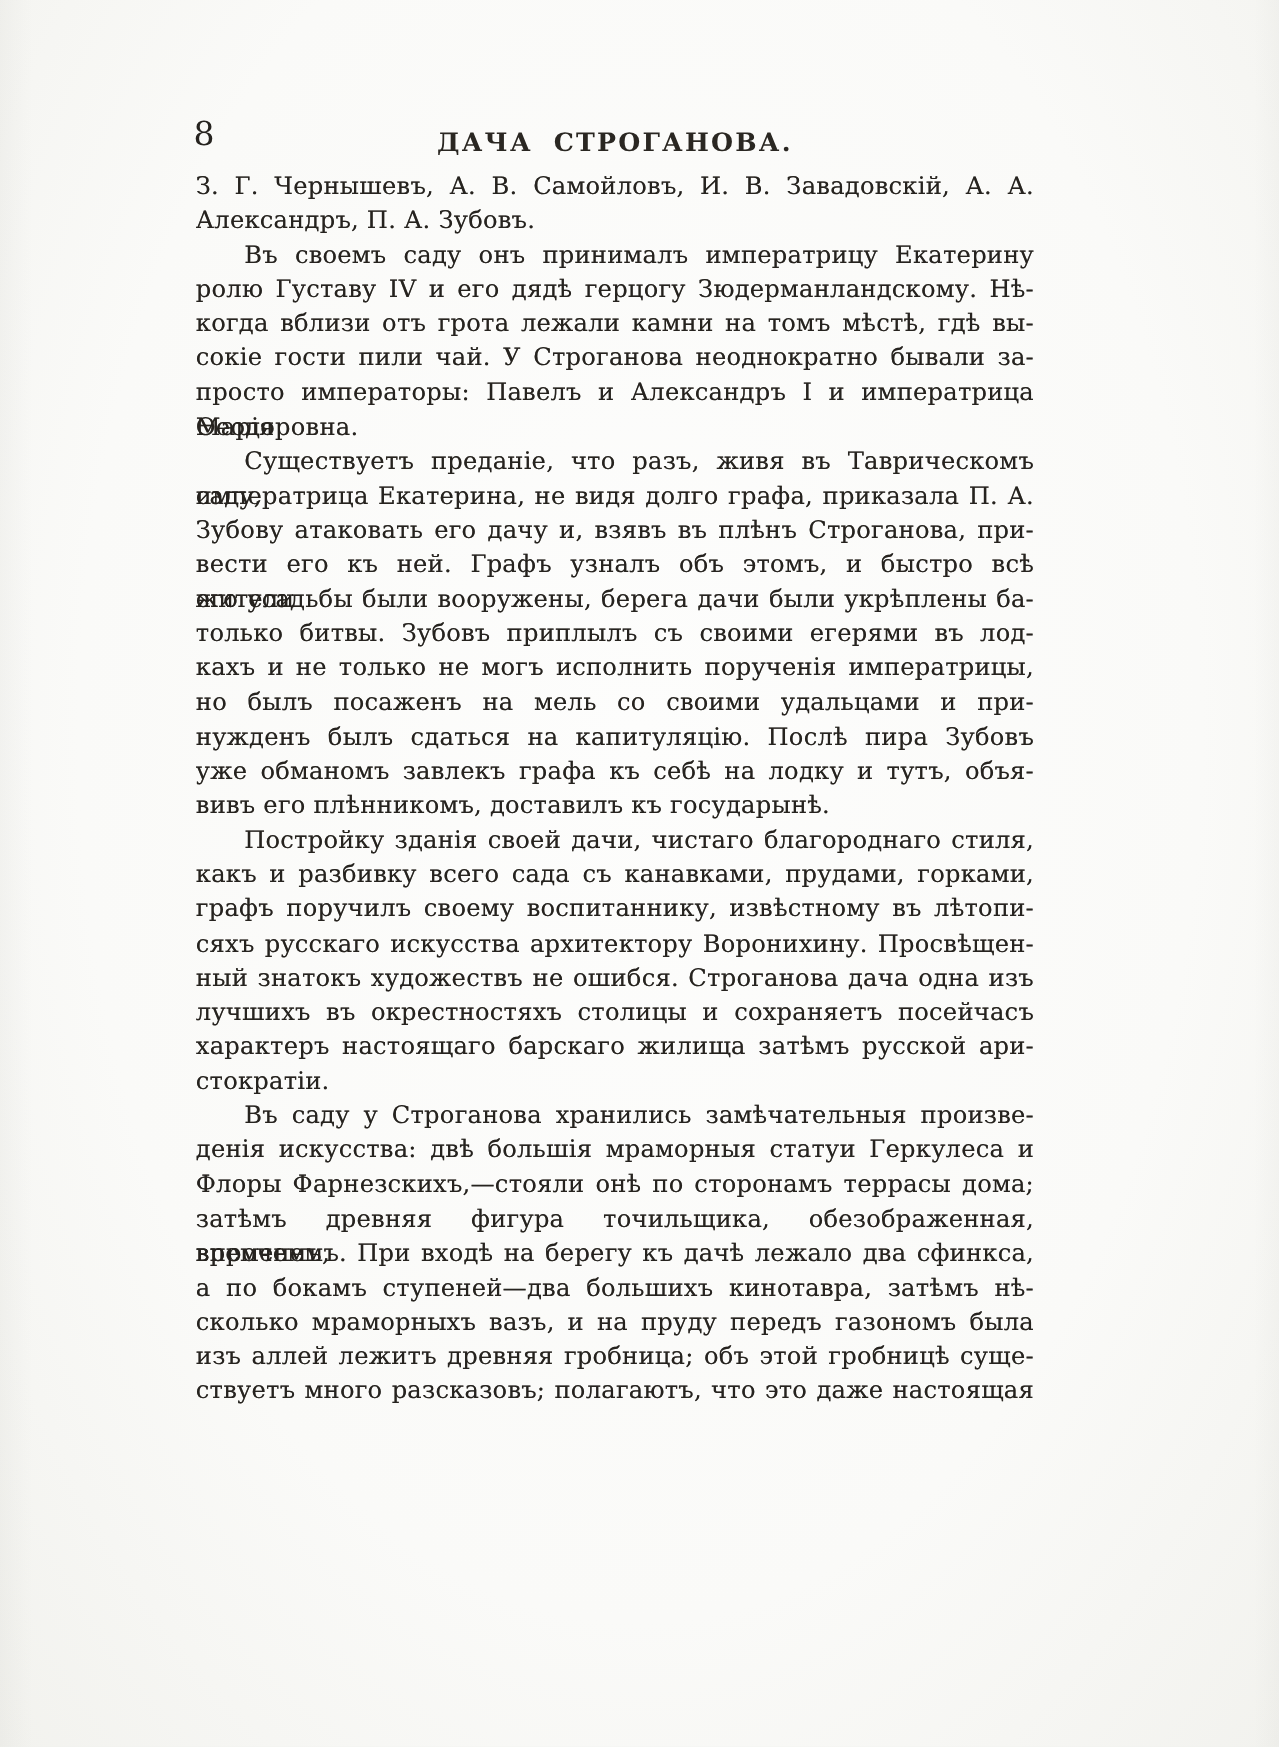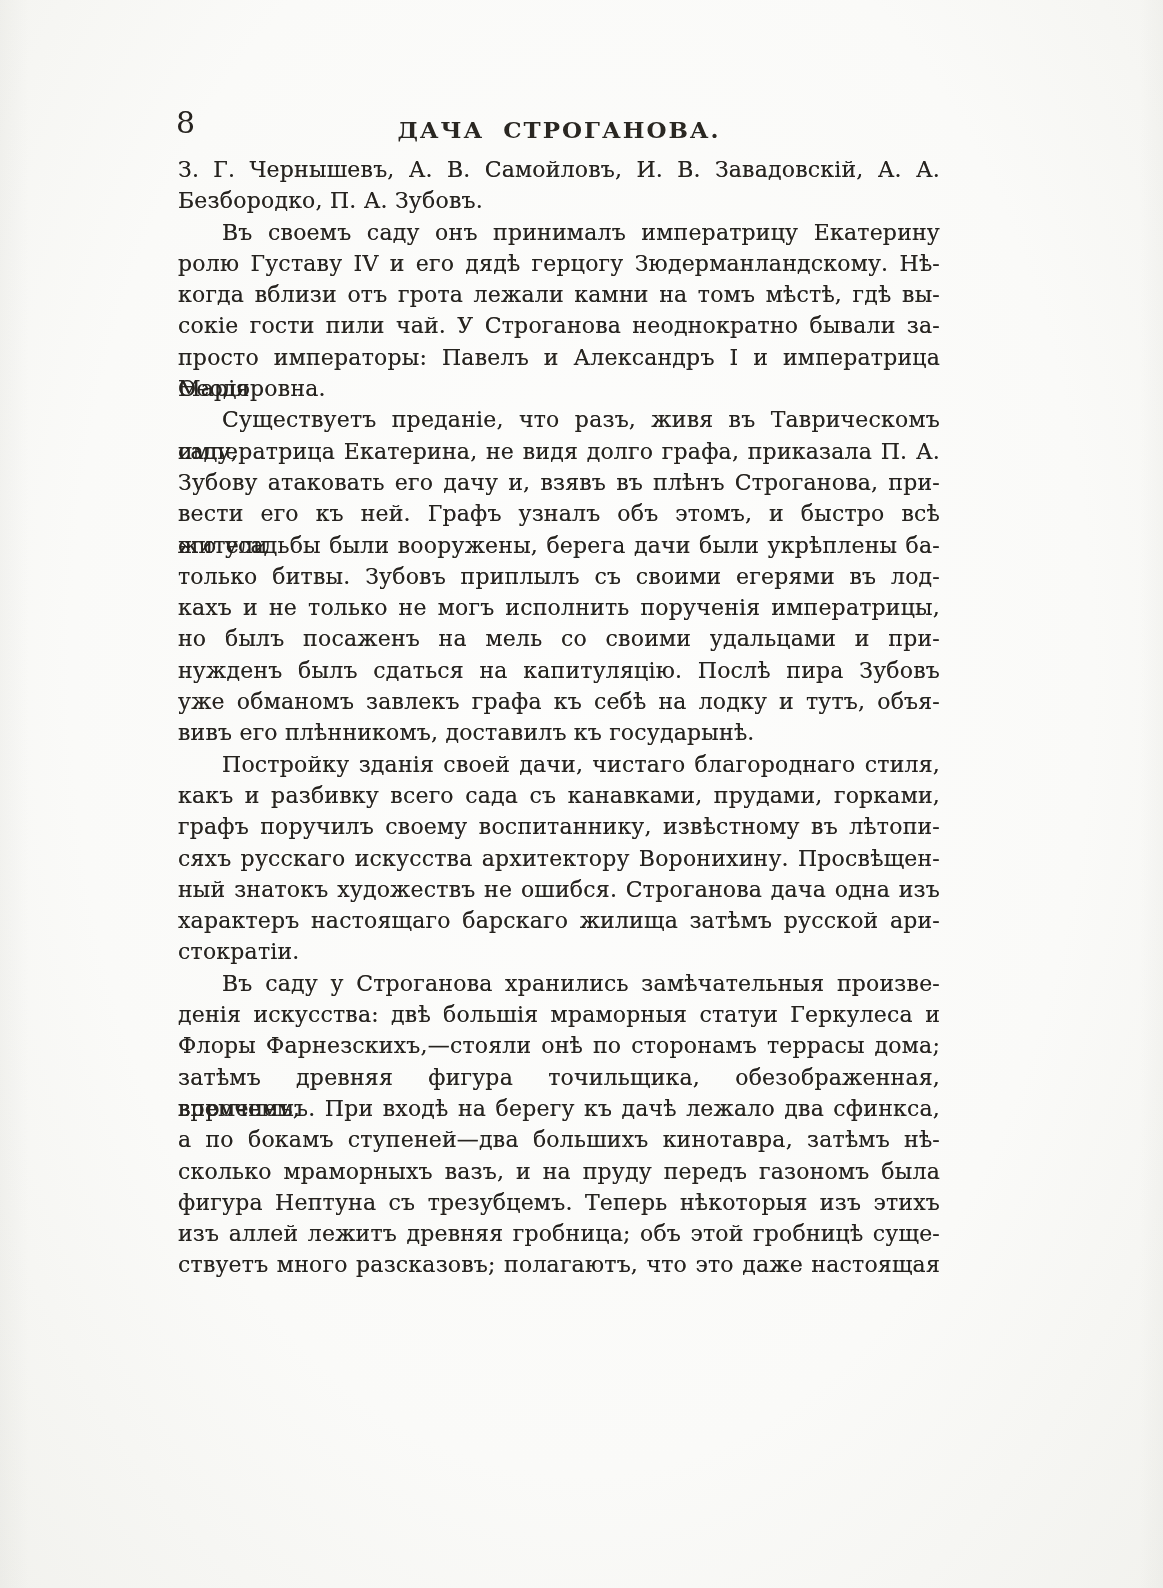--- a/index.html
+++ b/index.html
@@ -55,21 +55,21 @@
   .line.end{ text-align-last:left; }
 </style>
 </head>
 <body>
 
 <div class="page">
   <span class="folio">8</span>
   <div class="running-head">ДАЧА СТРОГАНОВА.</div>
   <div class="text-block" id="text-block">
       <div class="line">З. Г. Чернышевъ, А. В. Самойловъ, И. В. Завадовскій, А. А.</div>
-      <div class="line end">Безбородко, П. А. Зубовъ.</div>
+      <div class="line end">Александръ, П. А. Зубовъ.</div>
       <div class="line indent">Въ своемъ саду онъ принималъ императрицу Екатерину</div>
       <div class="line">ролю Густаву IV и его дядѣ герцогу Зюдерманландскому. Нѣ-</div>
       <div class="line">когда вблизи отъ грота лежали камни на томъ мѣстѣ, гдѣ вы-</div>
       <div class="line">сокіе гости пили чай. У Строганова неоднократно бывали за-</div>
       <div class="line">просто императоры: Павелъ и Александръ I и императрица Марія</div>
       <div class="line end">Ѳеодоровна.</div>
       <div class="line indent">Существуетъ преданіе, что разъ, живя въ Таврическомъ саду,</div>
       <div class="line">императрица Екатерина, не видя долго графа, приказала П. А.</div>
       <div class="line">Зубову атаковать его дачу и, взявъ въ плѣнъ Строганова, при-</div>
       <div class="line">вести его къ ней. Графъ узналъ объ этомъ, и быстро всѣ жители</div>
@@ -78,26 +78,26 @@
       <div class="line">кахъ и не только не могъ исполнить порученія императрицы,</div>
       <div class="line">но былъ посаженъ на мель со своими удальцами и при-</div>
       <div class="line">нужденъ былъ сдаться на капитуляцію. Послѣ пира Зубовъ</div>
       <div class="line">уже обманомъ завлекъ графа къ себѣ на лодку и тутъ, объя-</div>
       <div class="line end">вивъ его плѣнникомъ, доставилъ къ государынѣ.</div>
       <div class="line indent">Постройку зданія своей дачи, чистаго благороднаго стиля,</div>
       <div class="line">какъ и разбивку всего сада съ канавками, прудами, горками,</div>
       <div class="line">графъ поручилъ своему воспитаннику, извѣстному въ лѣтопи-</div>
       <div class="line">сяхъ русскаго искусства архитектору Воронихину. Просвѣщен-</div>
       <div class="line">ный знатокъ художествъ не ошибся. Строганова дача одна изъ</div>
+      <div class="line">лучшихъ въ окрестностяхъ столицы и сохраняетъ посейчасъ</div>
       <div class="line">характеръ настоящаго барскаго жилища затѣмъ русской ари-</div>
       <div class="line end">стократіи.</div>
       <div class="line indent">Въ саду у Строганова хранились замѣчательныя произве-</div>
       <div class="line">денія искусства: двѣ большія мраморныя статуи Геркулеса и</div>
       <div class="line">Флоры Фарнезскихъ,—стояли онѣ по сторонамъ террасы дома;</div>
       <div class="line">затѣмъ древняя фигура точильщика, обезображенная, впрочемъ,</div>
       <div class="line">временемъ. При входѣ на берегу къ дачѣ лежало два сфинкса,</div>
       <div class="line">а по бокамъ ступеней—два большихъ кинотавра, затѣмъ нѣ-</div>
       <div class="line">сколько мраморныхъ вазъ, и на пруду передъ газономъ была</div>
-      <div class="line">фигура Нептуна съ трезубцемъ. Теперь нѣкоторыя изъ этихъ</div>
       <div class="line">изъ аллей лежитъ древняя гробница; объ этой гробницѣ суще-</div>
       <div class="line">ствуетъ много разсказовъ; полагаютъ, что это даже настоящая</div>
     </div>
 </div>
 
 </body></html>

